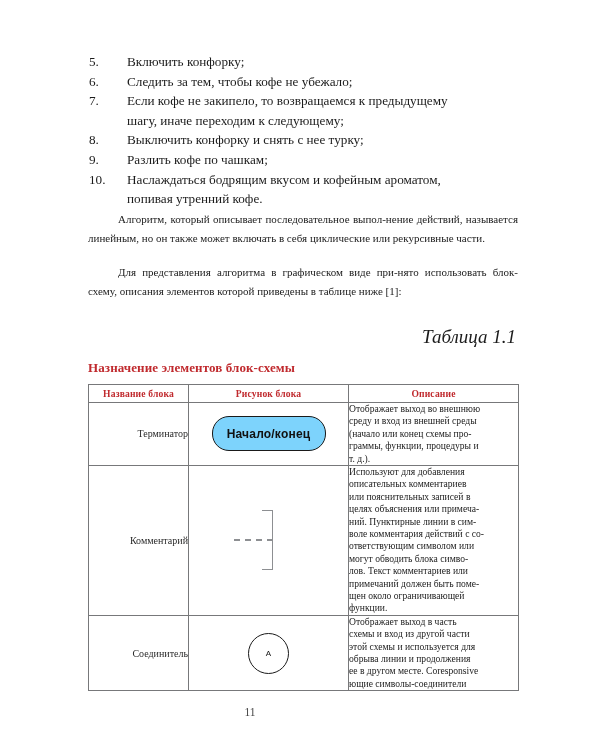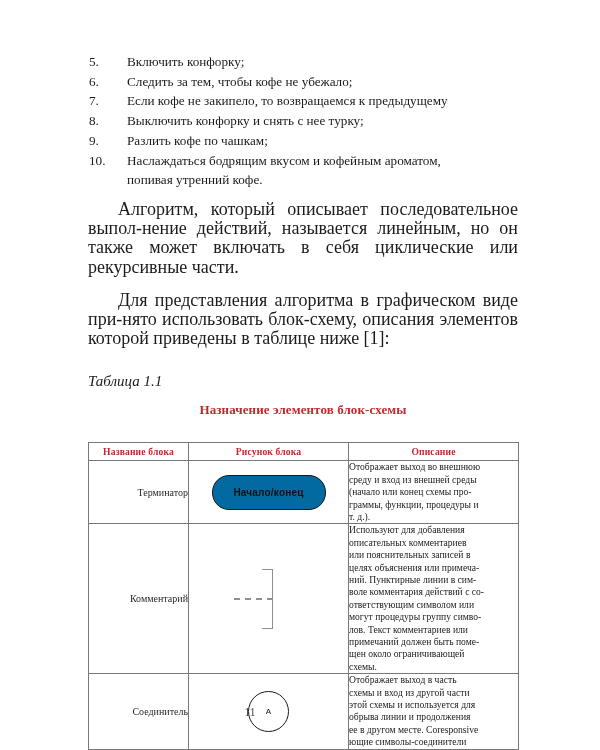--- a/index.html
+++ b/index.html
@@ -48,48 +48,48 @@
     flex: 1 1 auto;
     text-align: justify;
     text-justify: inter-word;
   }
   .num-text .line2 {
     display: block;
   }
 
   
   .para {
-    font-size: 18px;
+    font-size: 11px;
     line-height: 19.2px;
     text-align: justify;
     text-justify: inter-word;
-    margin: 11px 0 0 0;
+    margin: 2px 0 0 0;
     text-indent: 30px;
     hyphens: manual;
   }
   .para-2 {
     margin-top: 14px;
   }
 
   
   .table-num {
+    text-align: right;
     font-style: italic;
-    font-size: 15px;
+    font-size: 19px;
     margin-top: 25px;
     padding-right: 2px;
   }
 
   
   .table-title {
-    text-align: center;
     font-weight: bold;
     font-size: 13px;
     color: #c02a2e;
     margin-top: 12px;
-    margin-bottom: 24px;
+    margin-bottom: 8px;
     letter-spacing: 0.1px;
   }
 
   
   table.blocks {
     border-collapse: collapse;
     width: 430px;
     margin: 0 auto;
     table-layout: fixed;
     border-radius: 30px;
@@ -142,25 +142,25 @@
   }
   .terminator {
     width: 112px;
     height: 33px;
     border: 1.4px solid #1a1a1a;
     border-radius: 17px;
     display: flex;
     align-items: center;
     justify-content: center;
     font-family: "Liberation Sans", sans-serif;
-    font-size: 10px;
+    font-size: 12px;
     font-weight: bold;
     letter-spacing: 0.2px;
     color: #111;
-    background: #0369a1;
+    background: #7dd3fc;
   }
 
   
   .comment-fig {
     position: relative;
     width: 66px;
     height: 66px;
   }
   .comment-fig .bracket-v {
     position: absolute;
@@ -230,21 +230,21 @@
     <li class="num-item">
       <span class="num-marker">5.</span>
       <span class="num-text">Включить конфорку;</span>
     </li>
     <li class="num-item">
       <span class="num-marker">6.</span>
       <span class="num-text">Следить за тем, чтобы кофе не убежало;</span>
     </li>
     <li class="num-item">
       <span class="num-marker">7.</span>
-      <span class="num-text"><span>Если кофе не закипело, то возвращаемся к предыдущему</span></span>
+      <span class="num-text"><span>Если кофе не закипело, то возвращаемся к предыдущему</span><span class="line2">шагу, иначе переходим к следующему;</span></span>
     </li>
     <li class="num-item">
       <span class="num-marker">8.</span>
       <span class="num-text">Выключить конфорку и снять с нее турку;</span>
     </li>
     <li class="num-item">
       <span class="num-marker">9.</span>
       <span class="num-text">Разлить кофе по чашкам;</span>
     </li>
     <li class="num-item">
@@ -302,25 +302,25 @@
           </div>
         </td>
         <td class="desc-cell">
           <span class="d-line">Используют для добавления</span>
           <span class="d-line">описательных комментариев</span>
           <span class="d-line">или пояснительных записей в</span>
           <span class="d-line">целях объяснения или примеча-</span>
           <span class="d-line">ний. Пунктирные линии в сим-</span>
           <span class="d-line">воле комментария действий с со-</span>
           <span class="d-line">ответствующим символом или</span>
-          <span class="d-line">могут процедуры группу симво-</span>
+          <span class="d-line">могут обводить блока симво-</span>
           <span class="d-line">лов. Текст комментариев или</span>
           <span class="d-line">примечаний должен быть поме-</span>
           <span class="d-line">щен около ограничивающей</span>
-          <span class="d-line">схемы.</span>
+          <span class="d-line">функции.</span>
         </td>
       </tr>
       <tr>
         <td class="name-cell">Соединитель</td>
         <td class="fig-cell">
           <div class="fig-wrap">
             <div class="connector">А</div>
           </div>
         </td>
         <td class="desc-cell">

